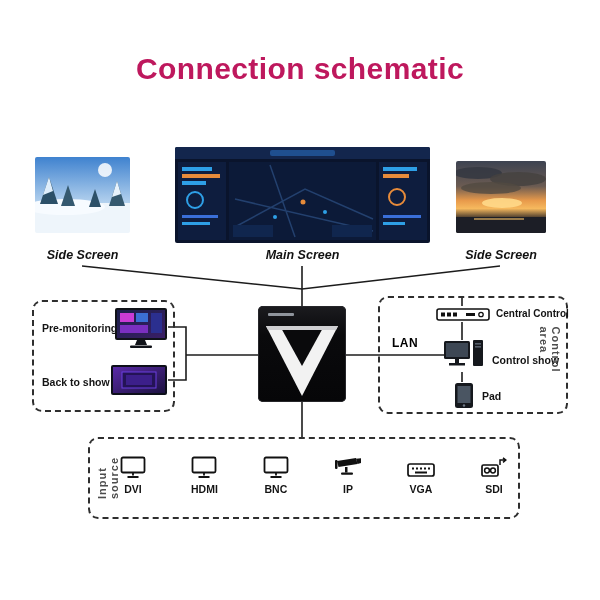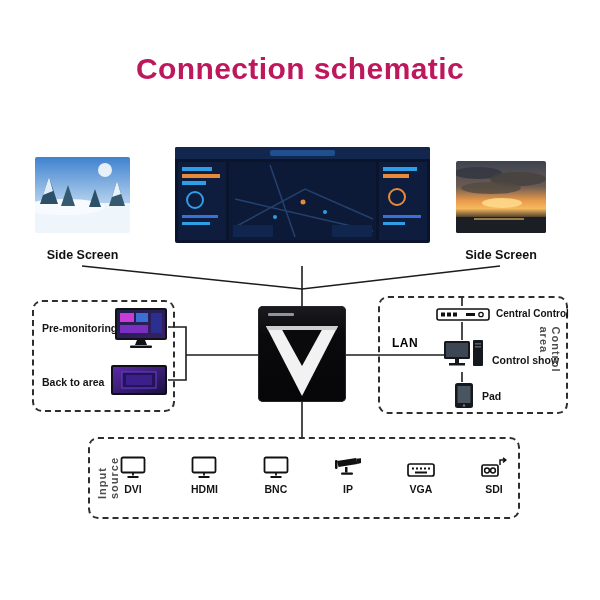--- a/index.html
+++ b/index.html
@@ -3,21 +3,21 @@
 <meta charset="utf-8">
 <style>
   html,body{margin:0;padding:0;background:#fff;}
   .canvas{position:relative;width:600px;height:600px;background:#ffffff;overflow:hidden;
           font-family:"Liberation Sans",sans-serif;color:#111;}
   .title{position:absolute;top:52px;left:0;width:100%;text-align:center;
          font-size:30px;font-weight:800;letter-spacing:.4px;color:#be185d;}
   .lines{position:absolute;left:0;top:0;pointer-events:none;}
   .screen{position:absolute;overflow:hidden;border-radius:2px;}
   .screen svg{display:block;}
-  .screen-label{position:absolute;text-align:center;font-size:12.5px;font-weight:700;color:#111;}
+  .screen-label{position:absolute;text-align:center;font-size:12.5px;font-weight:700;color:#111;font-style:italic;}
   .dashed-box{position:absolute;border:2px dashed #2e2e2e;border-radius:10px;box-sizing:border-box;background:transparent;}
   .device{position:absolute;left:258px;top:306px;width:88px;height:96px;border-radius:5px;
           background:linear-gradient(180deg,#1b1b1f 0%,#0a0a0c 30%,#060608 100%);
           box-shadow:inset 0 0 0 1px #26262a;}
   .device .logo-bar{position:absolute;left:10px;top:7px;width:26px;height:3px;background:#8f949c;border-radius:1px;}
   .device svg{position:absolute;left:0;top:0;}
   .small-label{font-size:10.5px;font-weight:700;color:#141414;white-space:nowrap;text-align:right;}
   .lan-label{position:absolute;font-size:12px;font-weight:700;letter-spacing:.5px;}
   .v-label{position:absolute;writing-mode:vertical-rl;font-size:11px;font-weight:700;color:#4c4c4c;letter-spacing:1px;}
   .v-label.flip{transform:rotate(180deg);}
@@ -115,20 +115,21 @@
       <ellipse cx="22" cy="12" rx="24" ry="6" fill="#343741" opacity="0.85"></ellipse>
       <ellipse cx="62" cy="18" rx="28" ry="7" fill="#45423f" opacity="0.85"></ellipse>
       <ellipse cx="35" cy="27" rx="30" ry="6" fill="#514a41" opacity="0.8"></ellipse>
       <ellipse cx="46" cy="42" rx="20" ry="5" fill="#ffd98a" opacity="0.9"></ellipse>
       <rect y="56" width="90" height="16" fill="#1c1e26"></rect>
       <rect x="18" y="57" width="50" height="2" fill="#caa05a" opacity="0.7"></rect>
     </svg>
   </div>
 
   <div class="screen-label" style="left:35px;top:248px;width:95px;">Side Screen</div>
+  <div class="screen-label" style="left:175px;top:248px;width:255px;">Main Screen</div>
   <div class="screen-label" style="left:456px;top:248px;width:90px;">Side Screen</div>
 
   <div class="device">
     <div class="logo-bar"></div>
     <svg width="88" height="96" viewBox="0 0 88 96">
       <polygon points="8,20 80,20 44,90" fill="#f2f2f2"></polygon>
       <polygon points="22,20 66,20 44,60" fill="#0a0a0c"></polygon>
       <polygon points="8,20 80,20 78,24 10,24" fill="#cfcfd2"></polygon>
     </svg>
   </div>
@@ -146,21 +147,21 @@
         <rect x="1" y="1" width="52" height="32" rx="2" fill="#101218"></rect>
         <rect x="3" y="3" width="48" height="28" fill="url(#pmg)"></rect>
         <rect x="6" y="6" width="14" height="9" fill="#c93bd4"></rect>
         <rect x="22" y="6" width="12" height="9" fill="#3b6fd4"></rect>
         <rect x="6" y="18" width="28" height="8" fill="#7a2fc0"></rect>
         <rect x="37" y="6" width="11" height="20" fill="#2b2f8f"></rect>
         <path d="M23,33 h8 l2,5 h-12 z" fill="#101218"></path>
         <rect x="16" y="38.5" width="22" height="2.5" rx="1" fill="#101218"></rect>
       </svg>
     </div>
-    <div class="abs small-label" style="left:8px;top:74px;">Back to area</div>
+    <div class="abs small-label" style="left:8px;top:74px;">Back to show</div>
     <div class="abs" style="right:5px;top:62px;">
       <svg width="58" height="34" viewBox="0 0 58 34">
         <defs>
           <linearGradient id="btg" x1="0" y1="0" x2="1" y2="1">
             <stop offset="0" stop-color="#5a2aa8"></stop>
               <stop offset="1" stop-color="#1c1240"></stop>
           </linearGradient>
         </defs>
         <rect x="1" y="1" width="56" height="30" rx="2" fill="#0d0f1a"></rect>
         <rect x="3" y="3" width="52" height="26" fill="url(#btg)"></rect>

